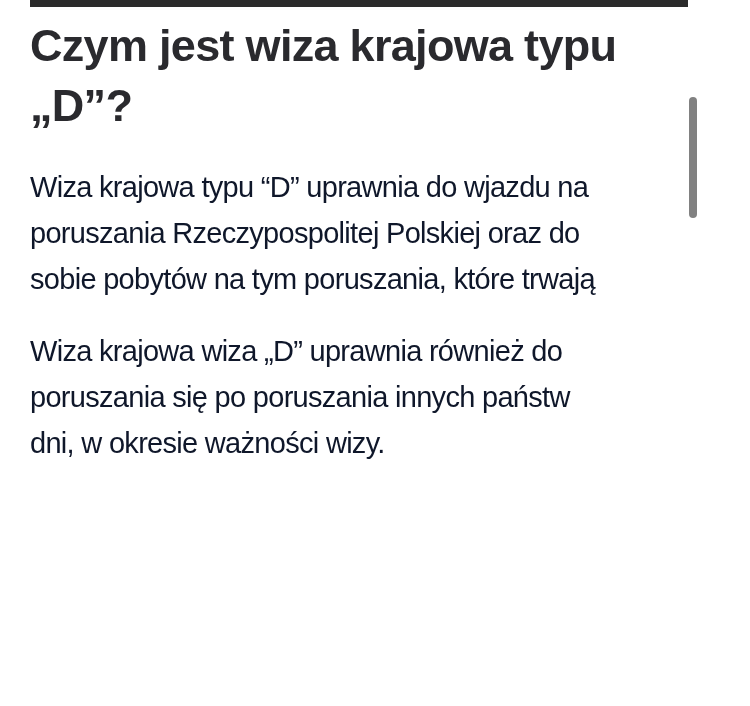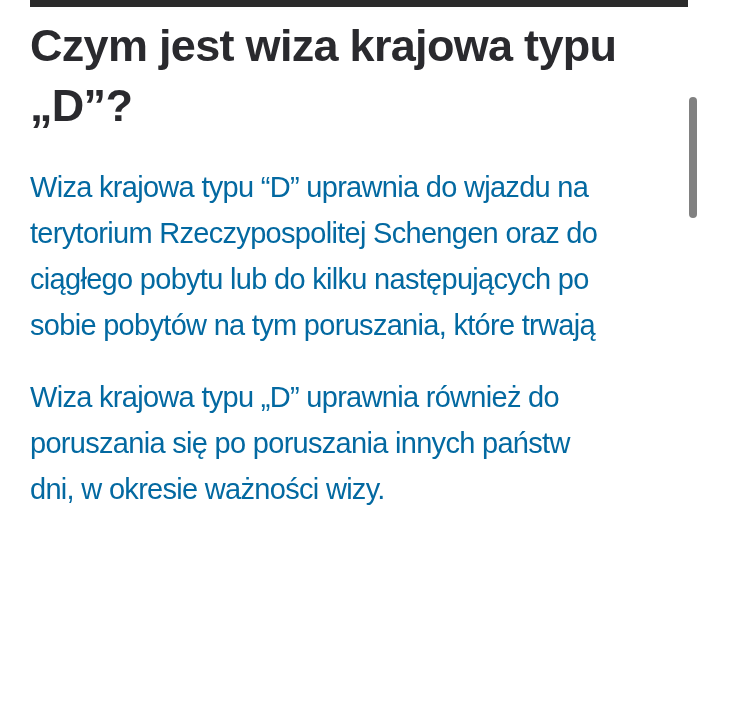--- a/index.html
+++ b/index.html
@@ -37,21 +37,21 @@
     white-space: nowrap;
   }
   .para {
     margin: 28px 0 0 30px;
     padding: 0;
     font-family: "Liberation Sans", sans-serif;
     font-weight: 400;
     font-size: 29px;
     line-height: 46px;
     letter-spacing: -0.7px;
-    color: #0369a1;
+    color: #0f172a;
   }
   .para.second {
     margin-top: 26px;
   }
   .text-line {
     display: block;
     white-space: nowrap;
   }
   .scrollbar-thumb {
     position: absolute;
@@ -70,26 +70,25 @@
 
   <div class="top-divider"></div>
 
   <h1 class="title">
     <span class="title-line">Czym jest wiza krajowa typu</span>
     <span class="title-line">„D”?</span>
   </h1>
 
   <p class="para">
     <span class="text-line">Wiza krajowa typu “D” uprawnia do wjazdu na</span>
-    <span class="text-line">terytorium Rzeczypospolitej Schengen oraz do</span>
-    <span class="text-line">ciągłego pobytu lub do kilku następujących po</span>
+    <span class="text-line">poruszania Rzeczypospolitej Polskiej oraz do</span>
     <span class="text-line">sobie pobytów na tym poruszania, które trwają</span>
   </p>
 
   <p class="para second">
-    <span class="text-line">Wiza krajowa typu „D” uprawnia również do</span>
+    <span class="text-line">Wiza krajowa wiza „D” uprawnia również do</span>
     <span class="text-line">poruszania się po poruszania innych państw</span>
     <span class="text-line">dni, w okresie ważności wizy.</span>
   </p>
 
   <div class="scrollbar-thumb"></div>
 
 </div>
 
 </body></html>

